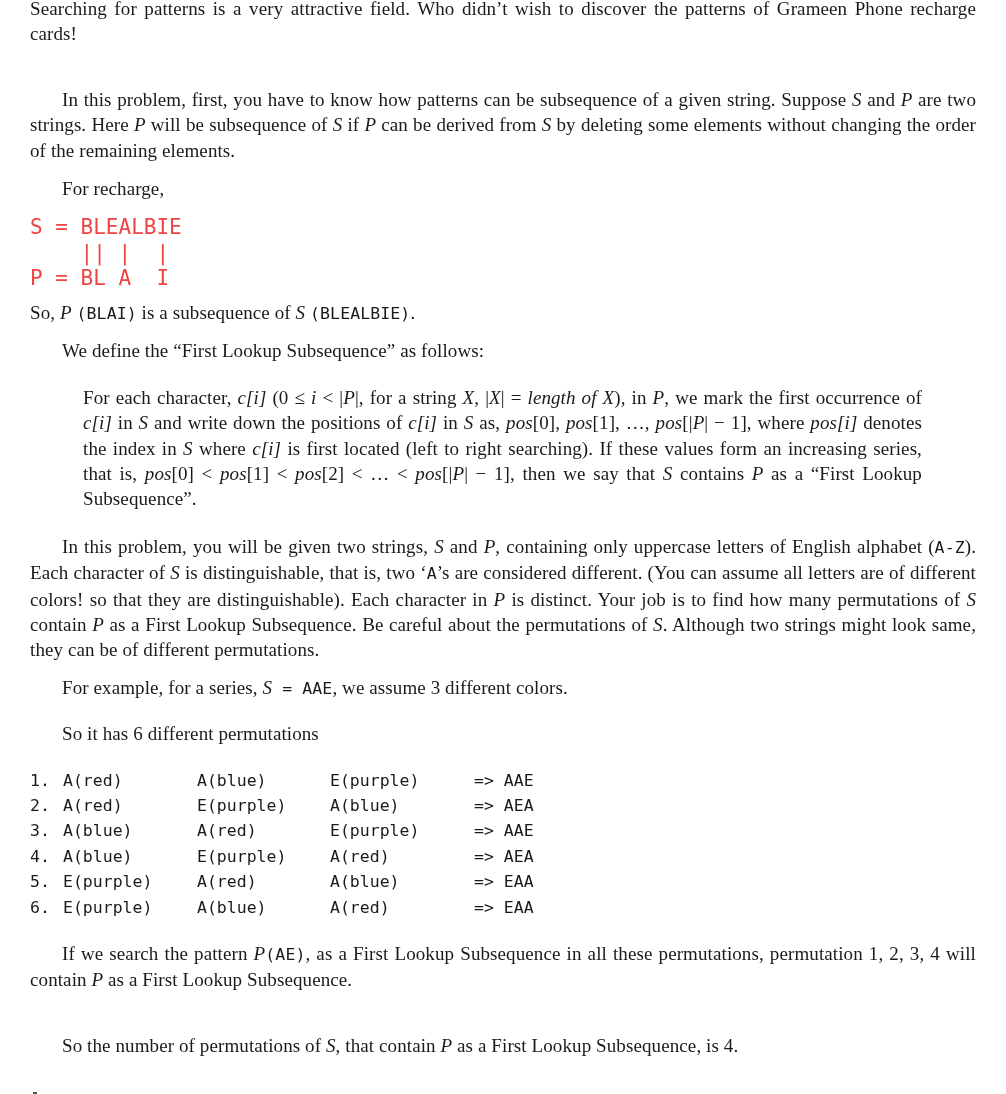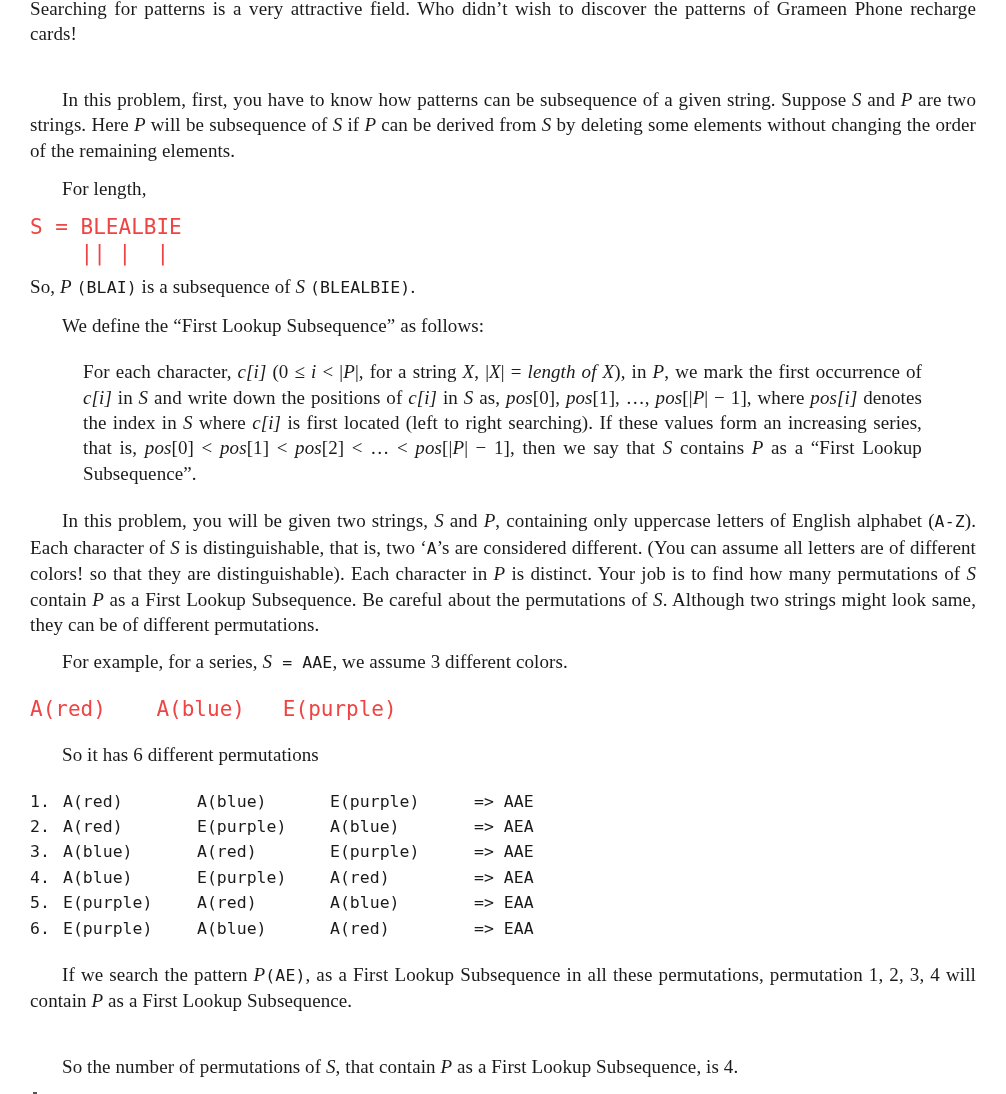--- a/index.html
+++ b/index.html
@@ -33,25 +33,26 @@
 <div class="page">
 
   <p style="margin-top:0;">
     <span>Searching for patterns is a very attractive field. Who didn’t wish to discover the patterns of Grameen Phone recharge cards!</span>
   </p>
 
   <p class="indent">
     <span>In this problem, first, you have to know how patterns can be subsequence of a given string. Suppose </span><em class="m">S</em><span> and </span><em class="m">P</em><span> are two strings. Here </span><em class="m">P</em><span> will be subsequence of </span><em class="m">S</em><span> if </span><em class="m">P</em><span> can be derived from </span><em class="m">S</em><span> by deleting some elements without changing the order of the remaining elements.</span>
   </p>
 
-  <p class="indent" style="margin-top:13px;">For length,</p>
+  <p class="indent" style="margin-top:13px;">For recharge,</p>
 
   <div style="margin-top:14px;">
     <pre>S = BLEALBIE</pre>
     <pre>    || |  |</pre>
+    <pre>P = BL A  I</pre>
   </div>
 
   <p style="margin-top:8px;">
     <span>So, </span><em class="m">P</em> <span class="mono">(BLAI)</span><span> is a subsequence of </span><em class="m">S</em> <span class="mono">(BLEALBIE)</span><span>.</span>
   </p>
 
   <p class="indent" style="margin-top:12px;">We define the “First Lookup Subsequence” as follows:</p>
 
   <div class="quote" style="margin-top:21px;">
     <p>
@@ -60,21 +61,20 @@
   </div>
 
   <p class="indent" style="margin-top:22px;">
     <span>In this problem, you will be given two strings, </span><em class="m">S</em><span> and </span><em class="m">P</em><span>, containing only uppercase letters of English alphabet (</span><span class="mono">A-Z</span><span>). Each character of </span><em class="m">S</em><span> is distinguishable, that is, two ‘</span><span class="mono">A</span><span>’s are considered different. (You can assume all letters are of different colors! so that they are distinguishable). Each character in </span><em class="m">P</em><span> is distinct. Your job is to find how many permutations of </span><em class="m">S</em><span> contain </span><em class="m">P</em><span> as a First Lookup Subsequence. Be careful about the permutations of </span><em class="m">S</em><span>. Although two strings might look same, they can be of different permutations.</span>
   </p>
 
   <p class="indent" style="margin-top:12px;">
     <span>For example, for a series, </span><em class="m">S</em><span class="mono"> = AAE</span><span>, we assume 3 different colors.</span>
   </p>
 
-  <pre style="margin-top:21px;">A(red)    A(blue)   E(purple)</pre>
 
   <p class="indent" style="margin-top:20px;">So it has 6 different permutations</p>
 
   <div id="perm-list" style="margin-top:21px;">
     <div class="perm-row">
       <span class="c-num">1.</span>
         <span class="c1">A(red)</span>
         <span class="c2">A(blue)</span>
         <span class="c3">E(purple)</span>
         <span>=&gt; AAE</span>

